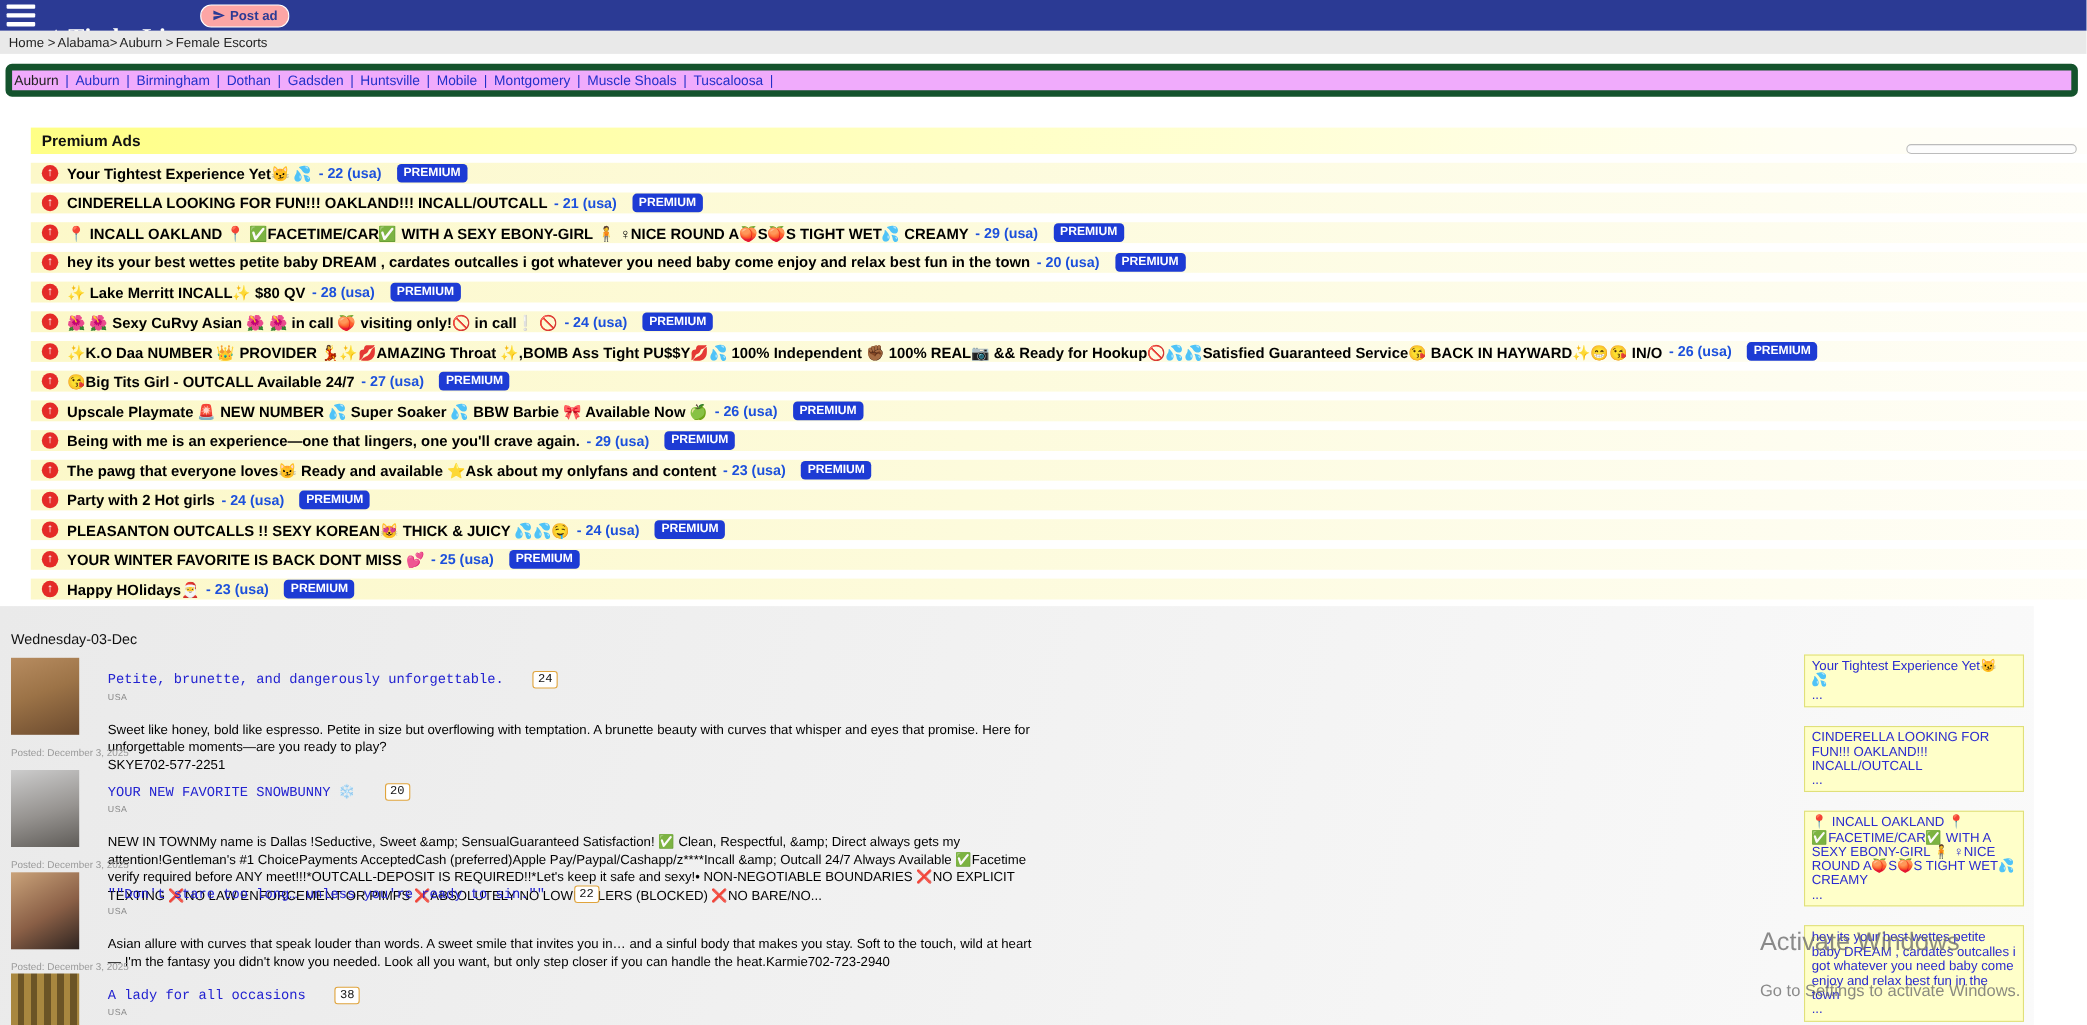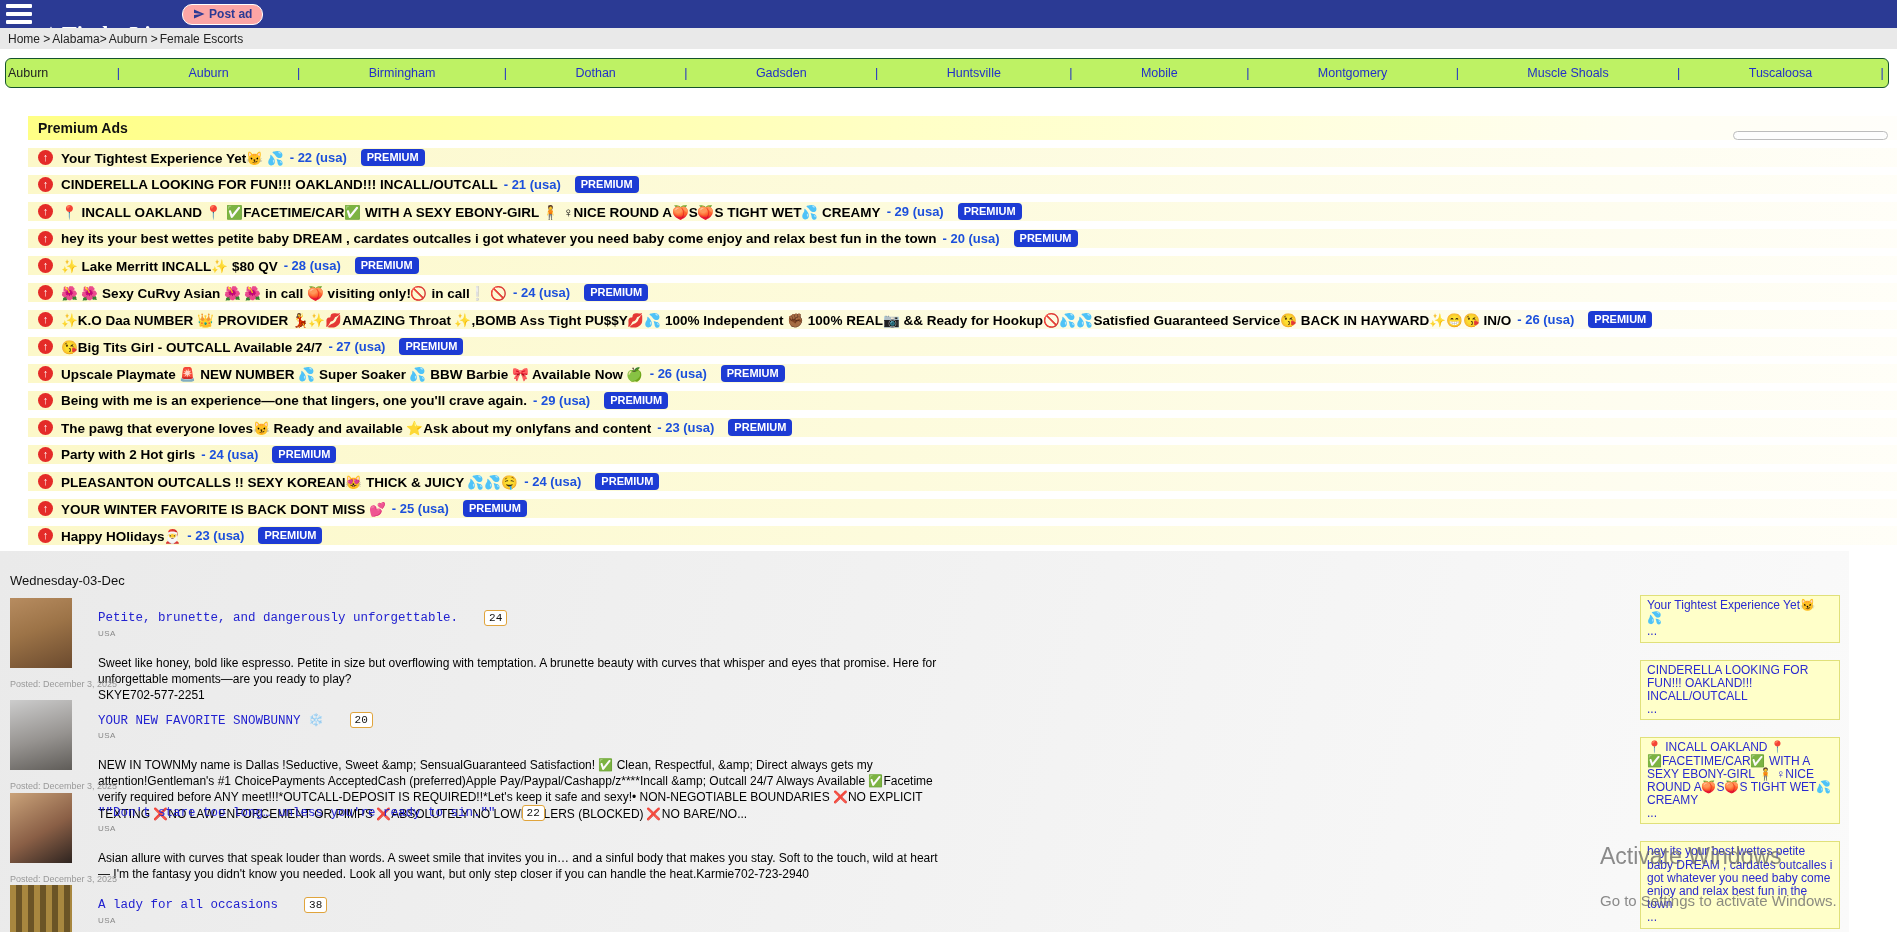--- a/index.html
+++ b/index.html
@@ -21,22 +21,22 @@
     color:#2b3a94; font-size:12px; font-weight:bold; cursor:pointer; }
   .postad-btn svg { width:12px; height:12px; }
 
   
   .breadcrumbbar { position:absolute; left:0; top:28px; width:1897px; height:21px;
     background:#e9e9e9; display:flex; align-items:center; padding-left:8px; }
   .breadcrumbbar a { color:#222; font-size:12px; text-decoration:none; margin-right:2px; }
 
   
   .citybox { position:absolute; left:5px; top:58px; width:1884px; height:30px;
-    border:1px solid #14532d; border-radius:6px; background:#bef264;
-    display:flex; align-items:center; justify-content:space-between; }
+    border:6px solid #14532d; border-radius:6px; background:#f0abfc;
+    display:flex; align-items:center; justify-content:flex-start; }
   .citybox a { color:#2230c8; font-size:12.5px; text-decoration:none; margin:0 2px; }
   .citybox a[data-current="true"] { color:#222; }
   .citybox .sep { color:#2230c8; font-size:12.5px; margin:0 4px; }
 
   
   .premium { position:absolute; left:0; top:116px; width:1889px;margin-left:28px; }
   .premium-header { height:24px; line-height:24px; padding-left:10px;
     background:linear-gradient(to right,#ffff85 0%, #ffffc4 45%, #fffef2 85%, #fffefb 100%);
     font-size:14px; font-weight:bold; color:#111; }
   .prow { height:19px; margin-top:8px; padding-left:10px; display:flex; align-items:center;

